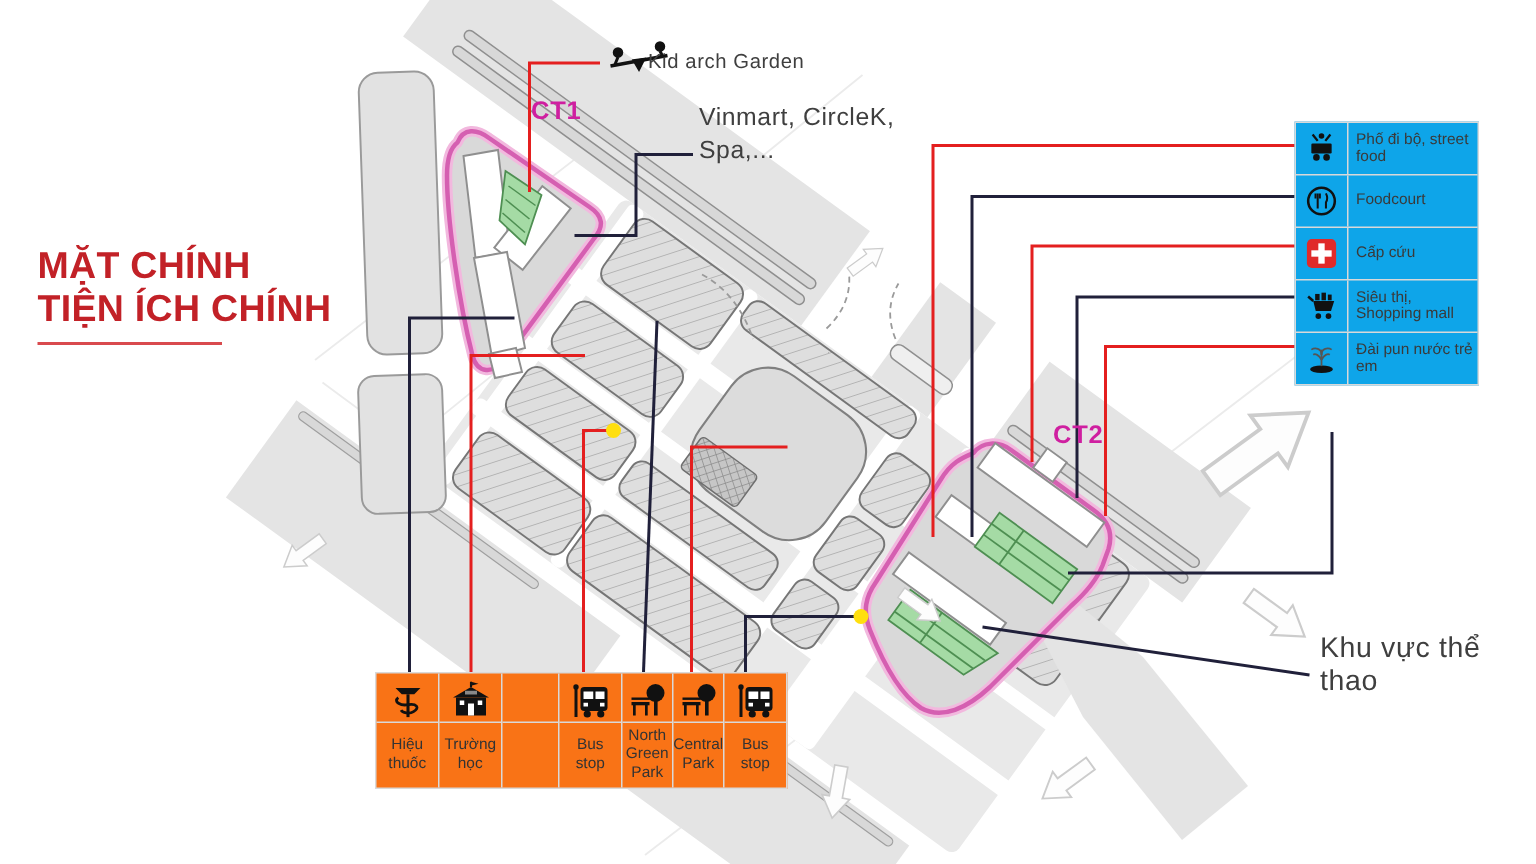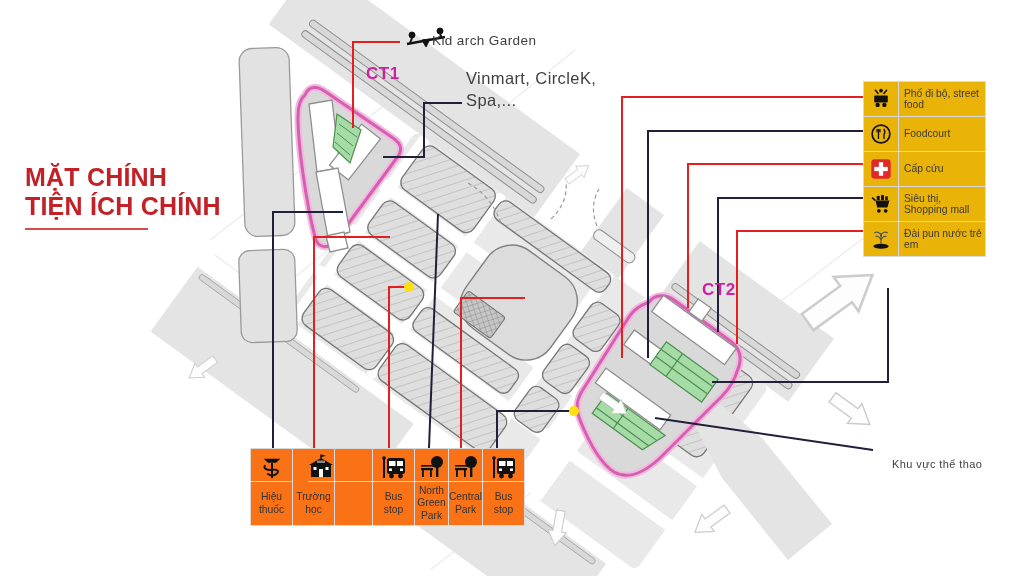--- a/index.html
+++ b/index.html
@@ -11,23 +11,23 @@
   
   .title{left:25px;top:163px;width:230px;color:#c22127;font-weight:bold;
          font-size:25px;line-height:1.16;letter-spacing:.2px;}
   .title-rule{left:25px;top:228px;width:123px;height:2px;background:#d94a4e;}
   
   .zone-label{color:#cf1fa0;font-weight:bold;font-size:17px;letter-spacing:.5px;}
   
   .ann{color:#3f3f3f;font-weight:300;letter-spacing:.4px;}
   .kid-label{left:432px;top:33px;font-size:13.5px;}
   .retail{left:466px;top:68px;font-size:16.5px;line-height:1.32;}
-  .sport{left:880px;top:458px;font-size:11px;margin-left:12px;}
+  .sport{left:880px;top:422px;font-size:19px;}
   
-  .legend-right{left:863px;top:81px;width:121px;background:#eab308;
+  .legend-right{left:863px;top:81px;width:121px;background:#0ea5e9;
         border:1px solid #d9d9d9;z-index:3;}
   .lr-row{display:flex;height:34px;align-items:center;border-bottom:1px solid #d9d9d9;}
   .lr-row:last-child{border-bottom:none;}
   .lr-icon{width:34px;min-width:34px;height:100%;display:flex;align-items:center;
         justify-content:center;border-right:1px solid #d9d9d9;}
   .lr-label{font-size:10.3px;color:#3a3a3a;padding-left:5px;padding-right:2px;line-height:1.1;}
   
   .legend-bottom{left:250px;top:448px;display:flex;background:#f97316;
         border:1px solid #d9d9d9;z-index:3;}
   .lb-col{border-right:1px solid #d9d9d9;display:flex;flex-direction:column;}
@@ -215,21 +215,21 @@
   <circle cx="409" cy="287" r="5" fill="#ffdf0e"></circle>
   <circle cx="574" cy="411" r="5" fill="#ffdf0e"></circle>
 </svg>
 
 <div class="abs title">
   <div>MẶT CHÍNH</div>
   <div>TIỆN ÍCH CHÍNH</div>
 </div>
 <div class="abs title-rule"></div>
 
-<div class="abs zone-label" style="left:366px;top:64px;">CT1</div>
+<div class="abs zone-label" style="left:354px;top:64px;">CT1</div>
 <div class="abs zone-label" style="left:702px;top:280px;">CT2</div>
 
 <svg class="abs" style="left:402px;top:26px;" width="48" height="28" viewBox="0 0 48 28">
   <g fill="#111" stroke="#111">
     <circle cx="10" cy="9" r="3"></circle>
     <circle cx="38" cy="5" r="3"></circle>
     <line x1="5" y1="18" x2="43" y2="11" stroke-width="2.4"></line>
     <polygon points="20,14 28,13 24,21"></polygon>
     <line x1="10" y1="12" x2="8" y2="17" stroke-width="2"></line>
     <line x1="38" y1="8" x2="40" y2="12" stroke-width="2"></line>
@@ -331,21 +331,21 @@
     <div class="lb-icon">
       <svg width="24" height="26" viewBox="0 0 26 28">
         <polygon points="4,5 22,5 17.5,9.5 8.5,9.5" fill="#111"></polygon>
         <line x1="13" y1="9.5" x2="13" y2="26" stroke="#111" stroke-width="2.2"></line>
         <path d="M6,12 C2,15 8,18 13,17 C19,16 22,19 17,22 C14,24 9,23 8,21" fill="none" stroke="#111" stroke-width="2"></path>
       </svg>
     </div>
     <div class="lb-label">Hiệu thuốc</div>
   </div>
 
-  <div class="lb-col" style="width:41px;align-items:flex-end;">
+  <div class="lb-col" style="width:41px;">
     <div class="lb-icon">
       <svg width="26" height="26" viewBox="0 0 26 26">
         <polygon points="1,11 13,4 25,11" fill="#111"></polygon>
         <line x1="13" y1="4" x2="13" y2="0.5" stroke="#111" stroke-width="1.4"></line>
         <polygon points="13,0.5 18,1.8 13,3.2" fill="#111"></polygon>
         <rect x="3" y="11" width="20" height="12" fill="#111"></rect>
         <rect x="11" y="15" width="4" height="8" fill="#fff"></rect>
         <rect x="5.5" y="13" width="3" height="3" fill="#fff"></rect>
         <rect x="17.5" y="13" width="3" height="3" fill="#fff"></rect>
         <rect x="9" y="6.5" width="8" height="2.5" fill="#fff" opacity="0.5"></rect>

